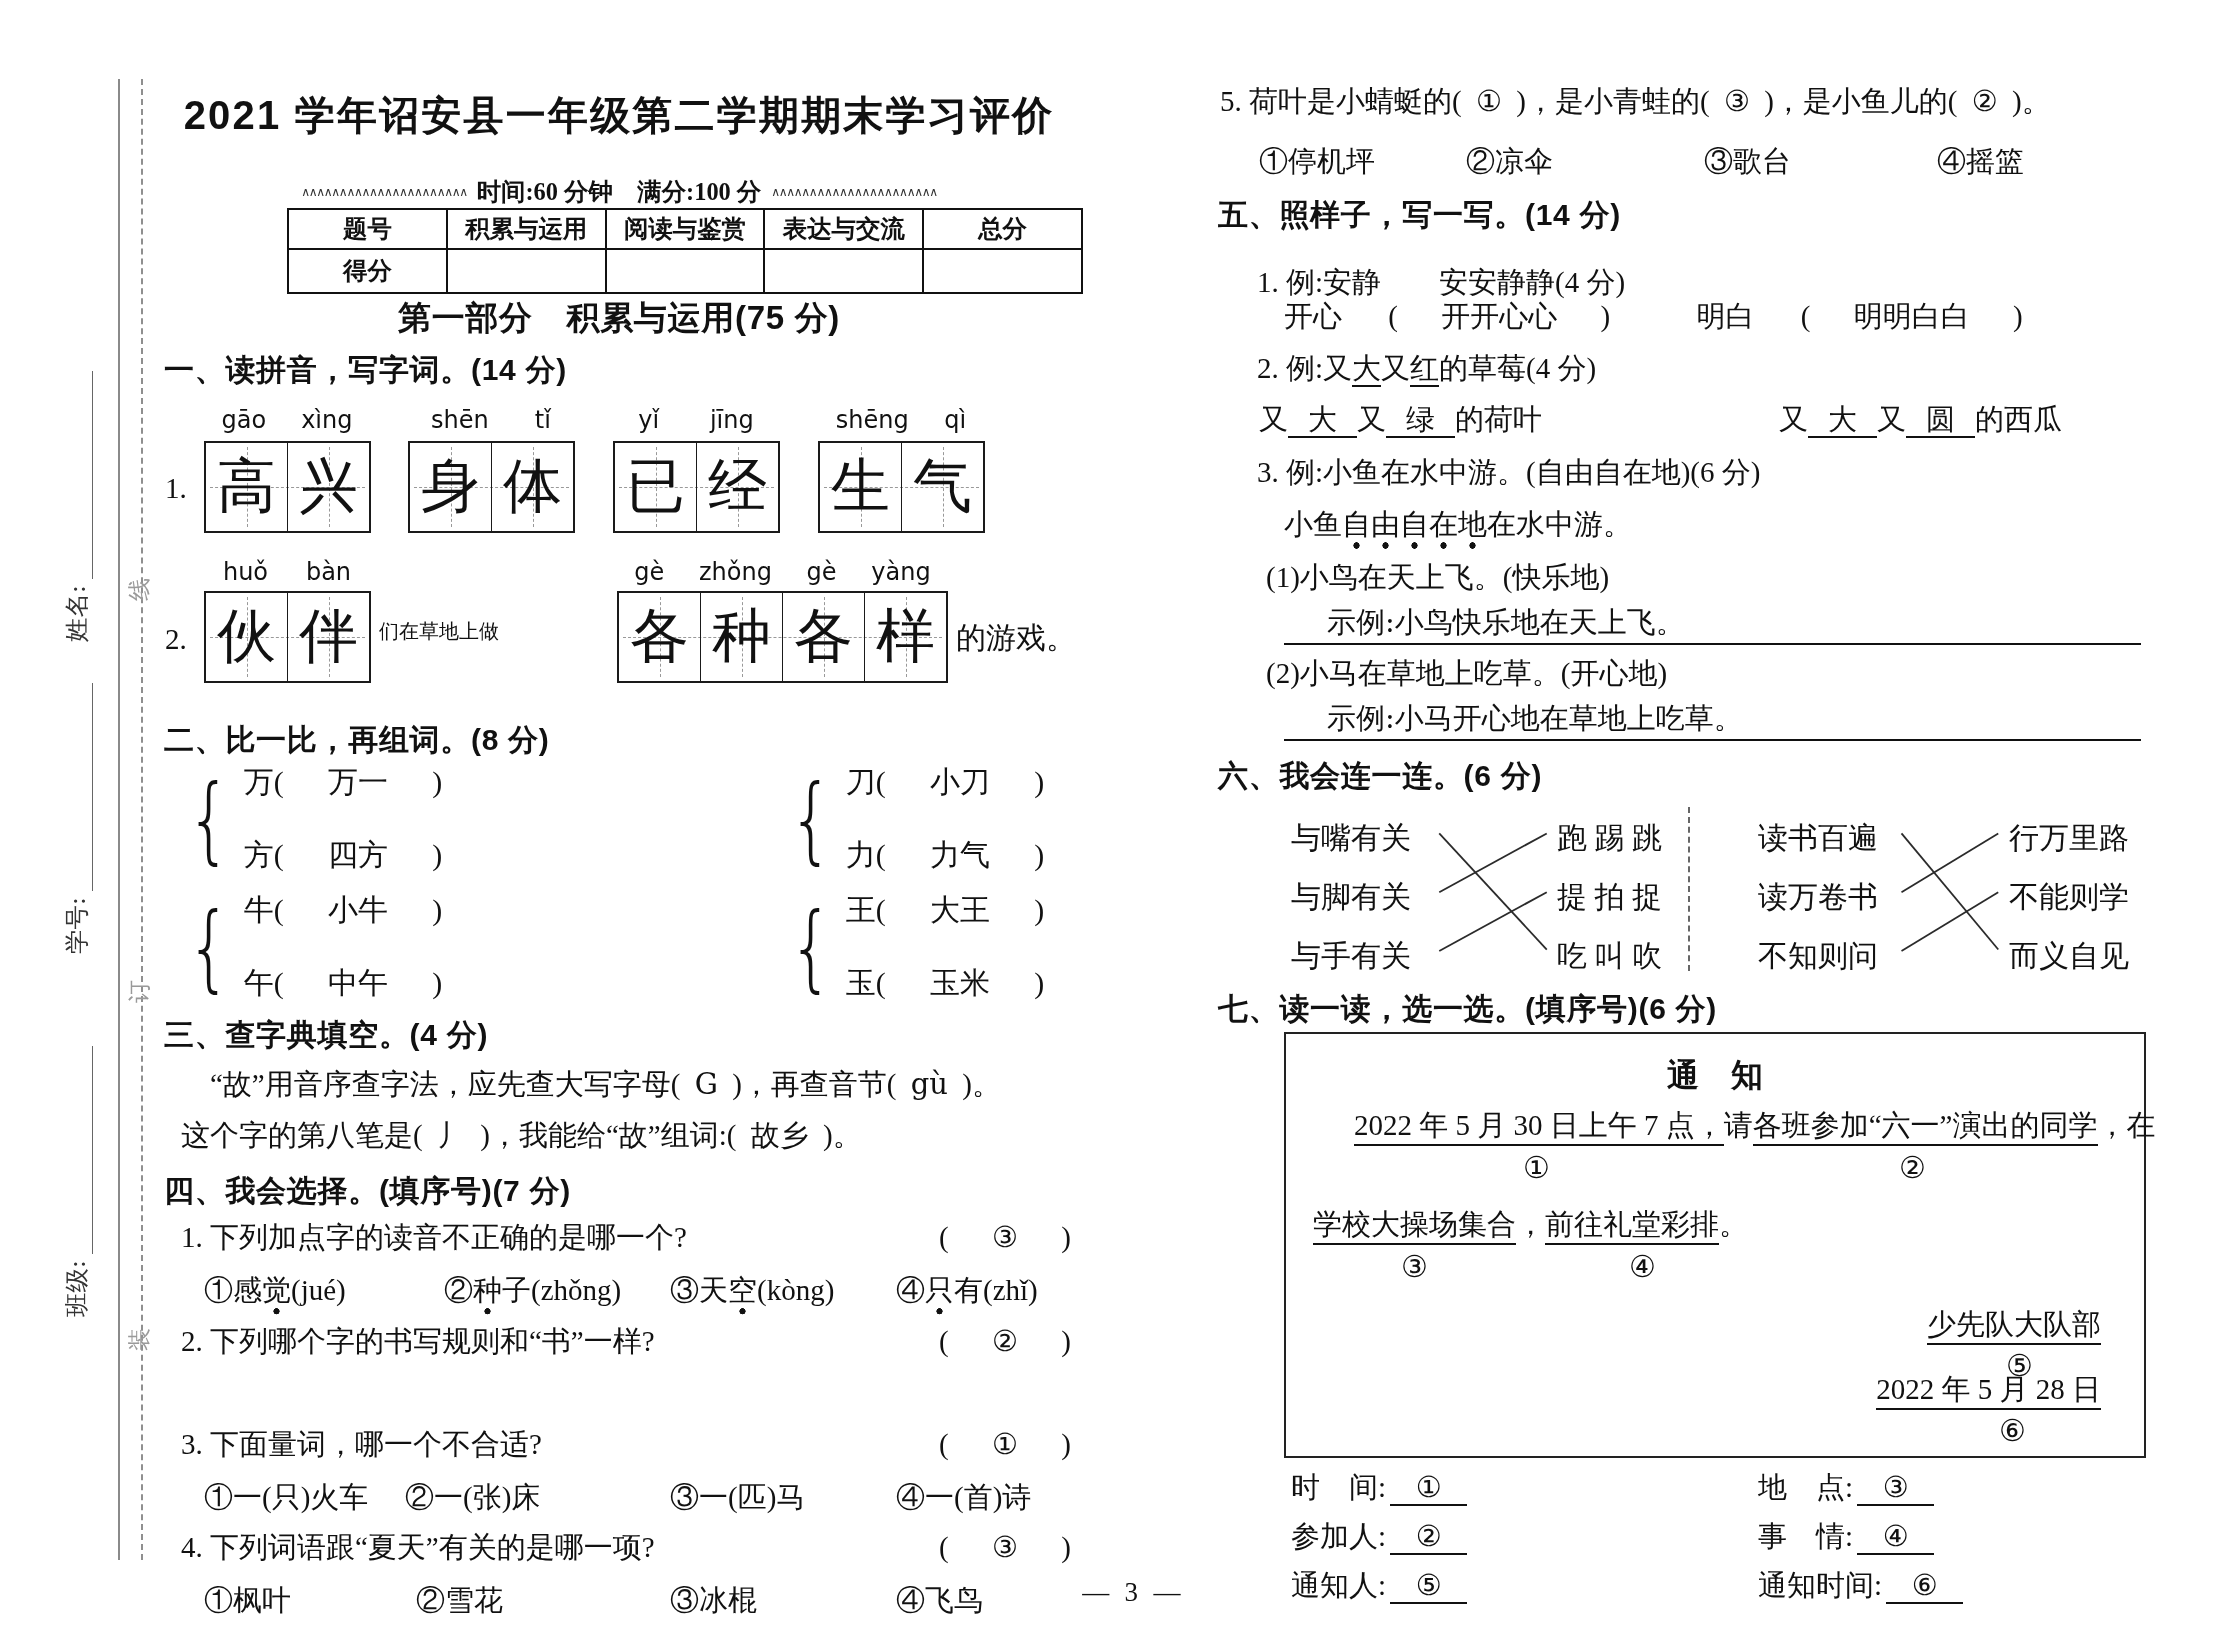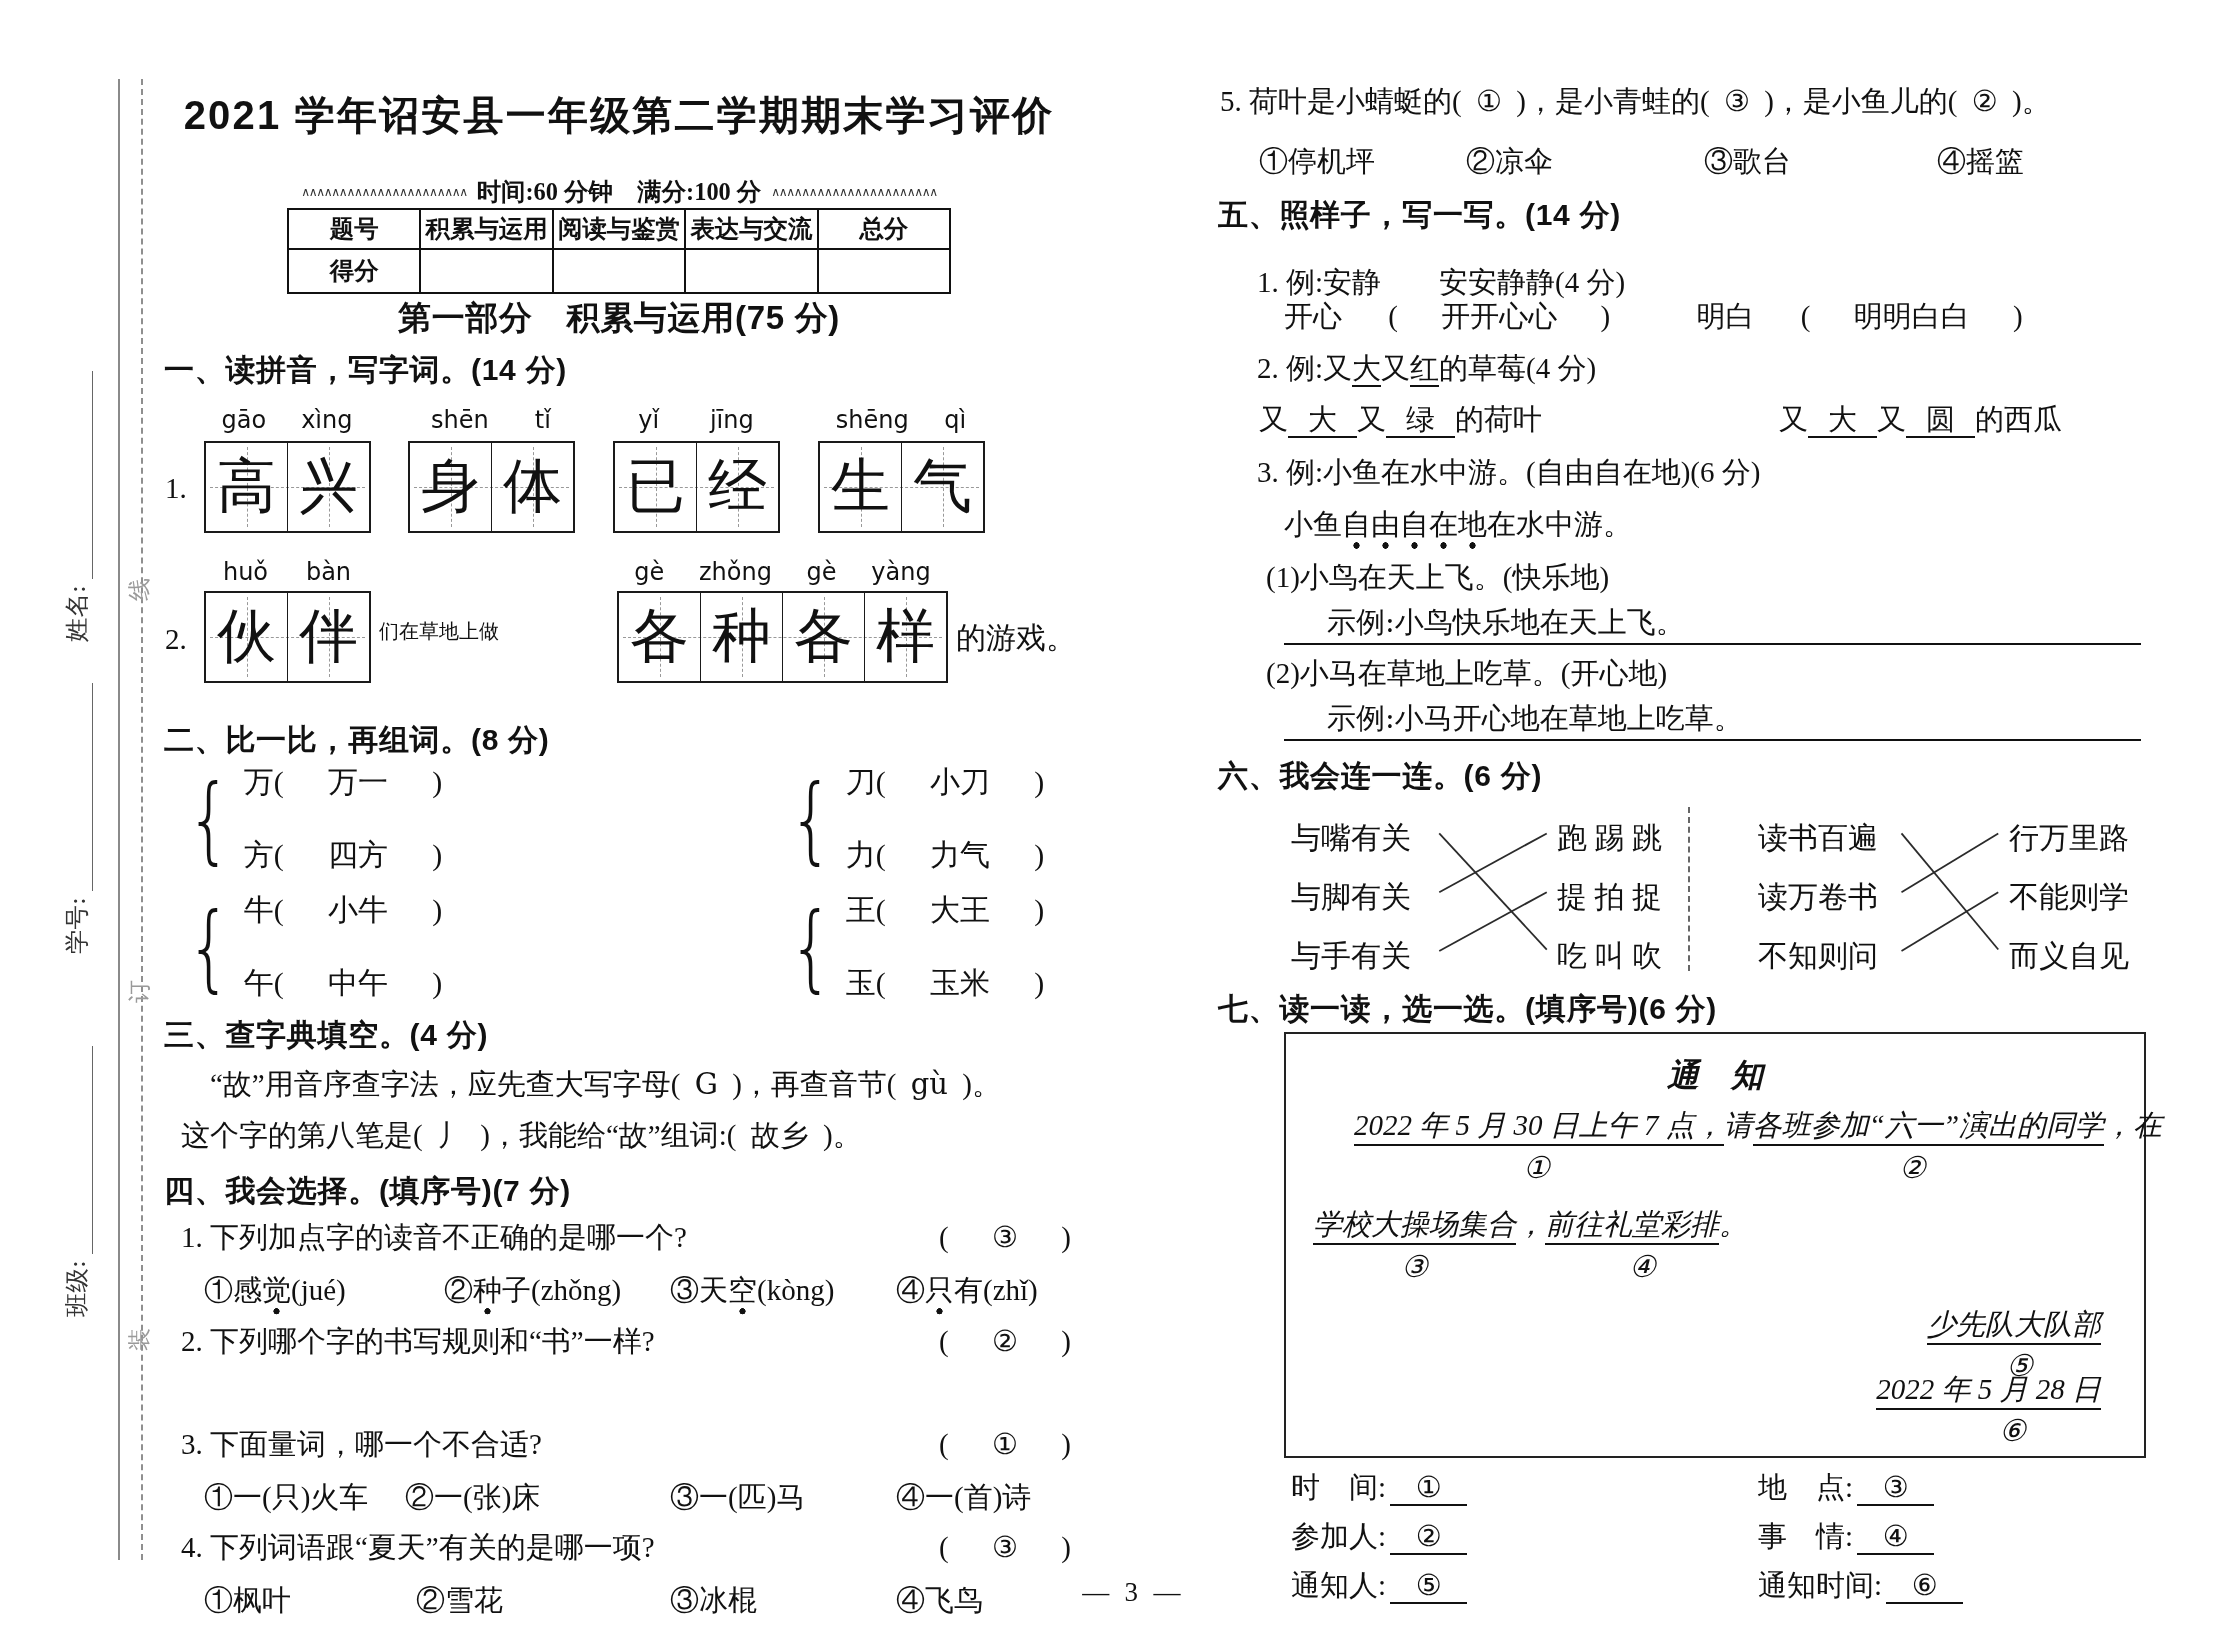--- a/index.html
+++ b/index.html
@@ -15,21 +15,21 @@
   .vline-solid{border-left:2.2px solid #8a8a8a;}
   .vline-dash{border-left:2.9px dashed #8f8f8f;}
   .side-label{width:373px;height:29px;transform:rotate(-90deg);transform-origin:center;
               font-size:24.4px;color:#333;display:flex;align-items:flex-end;font-family:"DejaVu Serif",serif;}
   .sideblank{display:inline-block;width:208px;border-bottom:1.4px solid #666;height:21.5px;margin-left:5.7px;}
   .bindchar{font-size:23px;color:#9a9a9a;transform:rotate(-90deg);font-family:"DejaVu Serif",serif;}
   
   .title{font-family:"Liberation Sans",sans-serif;font-weight:900;font-size:40px;letter-spacing:2.2px;}
   .deco{font-size:12.2px;letter-spacing:-1.4px;color:#333;font-family:"DejaVu Sans",sans-serif;white-space:nowrap;}
   .subtxt{font-size:24.4px;font-weight:700;margin:0 10px;}
-  table.score{border-collapse:collapse;width:664px;font-size:24.4px;font-weight:700;}
+  table.score{border-collapse:collapse;width:796px;font-size:24.4px;font-weight:700;}
   table.score td{border:2.2px solid #111;width:20%;height:36px;text-align:center;}
   table.score tr.r2 td{height:40px;}
   
   .hzbox{position:absolute;display:flex;border:2.2px solid #1a1a1a;height:88px;background:#fff;box-sizing:content-box;}
   .hzbox .cell{width:81px;position:relative;display:flex;align-items:center;justify-content:center;}
   .hzbox .cell + .cell{border-left:1.4px solid #1a1a1a;}
   .hzbox .cell::before{content:"";position:absolute;top:3.6px;bottom:3.6px;left:50%;border-left:1.4px dashed #999;}
   .hzbox .hline{position:absolute;left:3.6px;right:3.6px;top:50%;border-top:1.4px dashed #999;z-index:0;}
   .hz{font-size:59px;z-index:1;}
   .pyrow{position:absolute;display:flex;justify-content:space-around;font-family:"DejaVu Sans",sans-serif;font-size:24px;}
@@ -355,21 +355,21 @@
     <line x1="305" y1="62" x2="455" y2="224" stroke="#2b2b2b" stroke-width="2.5"></line>
     <line x1="305" y1="144" x2="455" y2="62" stroke="#2b2b2b" stroke-width="2.5"></line>
     <line x1="305" y1="226" x2="455" y2="144" stroke="#2b2b2b" stroke-width="2.5"></line>
     <line x1="950" y1="62" x2="1085" y2="224" stroke="#2b2b2b" stroke-width="2.5"></line>
     <line x1="950" y1="144" x2="1085" y2="62" stroke="#2b2b2b" stroke-width="2.5"></line>
     <line x1="950" y1="226" x2="1085" y2="144" stroke="#2b2b2b" stroke-width="2.5"></line>
   </svg>
 
   <div class="abs hd" style="left:1218px;top:989px;">七、读一读，选一选。(填序号)(6 分)</div>
 
-  <div class="nbox" style="left:1284px;top:1032px;width:858px;height:422px;font-style:italic;">
+  <div class="nbox" style="left:1284px;top:1032px;width:858px;height:422px;">
     <div class="abs center" style="left:0;top:20px;width:100%;font-size:32px;font-weight:700;">通　知</div>
     <div class="nline" style="left:68px;top:72px;">
       <span class="nul">2022 年 5 月 30 日上午 7 点，</span><span>请</span><span class="nul">各班参加“六一”演出的同学</span><span>，在</span>
     </div>
     <span class="ncirc" style="left:237px;top:116px;">①</span>
     <span class="ncirc" style="left:613px;top:116px;">②</span>
     <div class="nline" style="left:27px;top:171px;">
       <span class="nul">学校大操场集合</span><span>，</span><span class="nul">前往礼堂彩排</span><span>。</span>
     </div>
     <span class="ncirc" style="left:115px;top:215px;">③</span>

